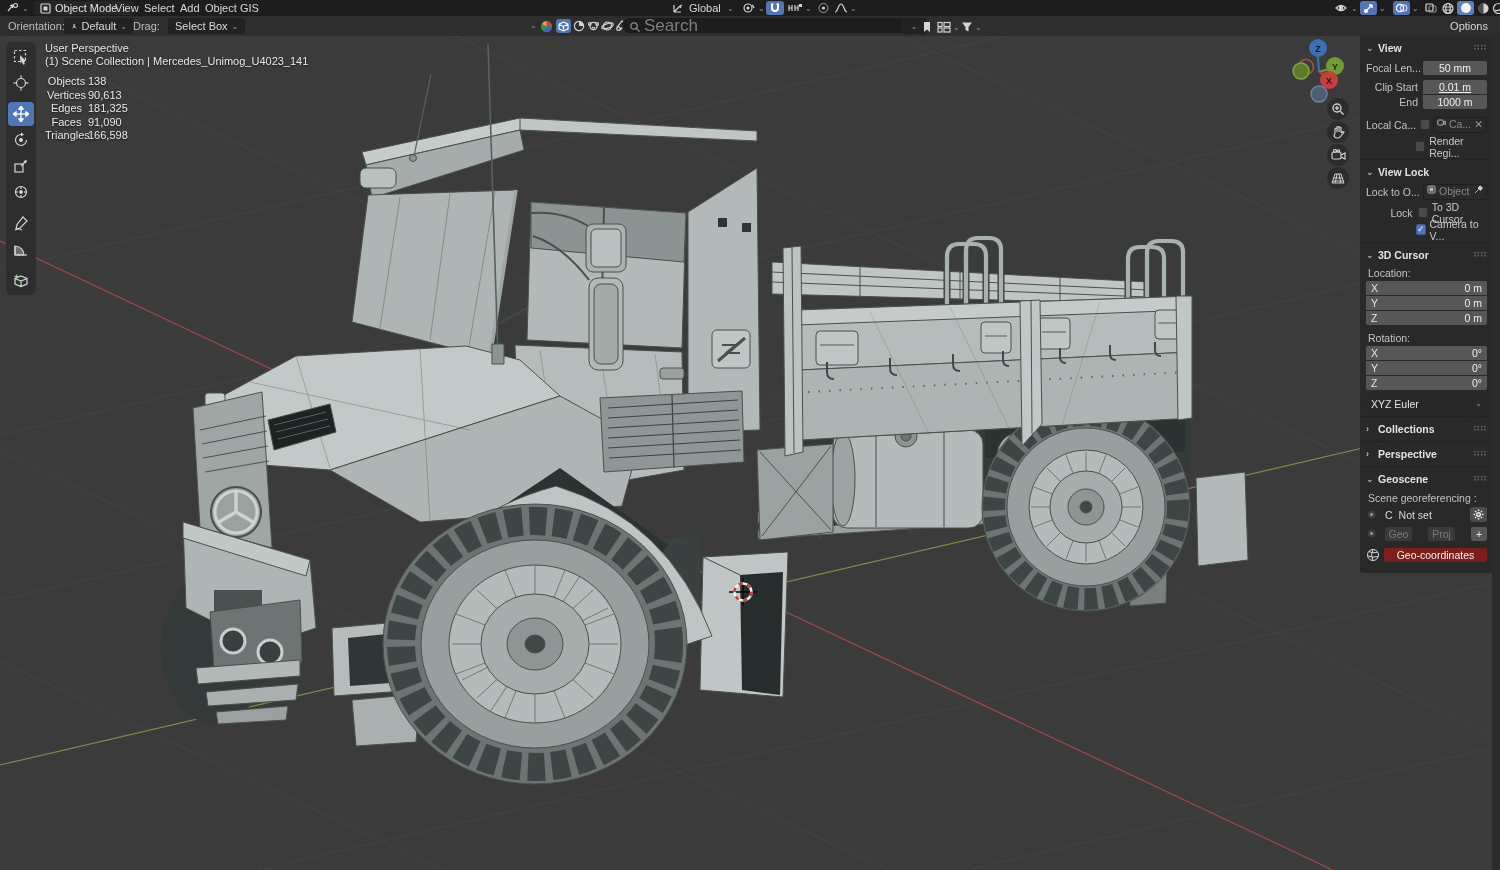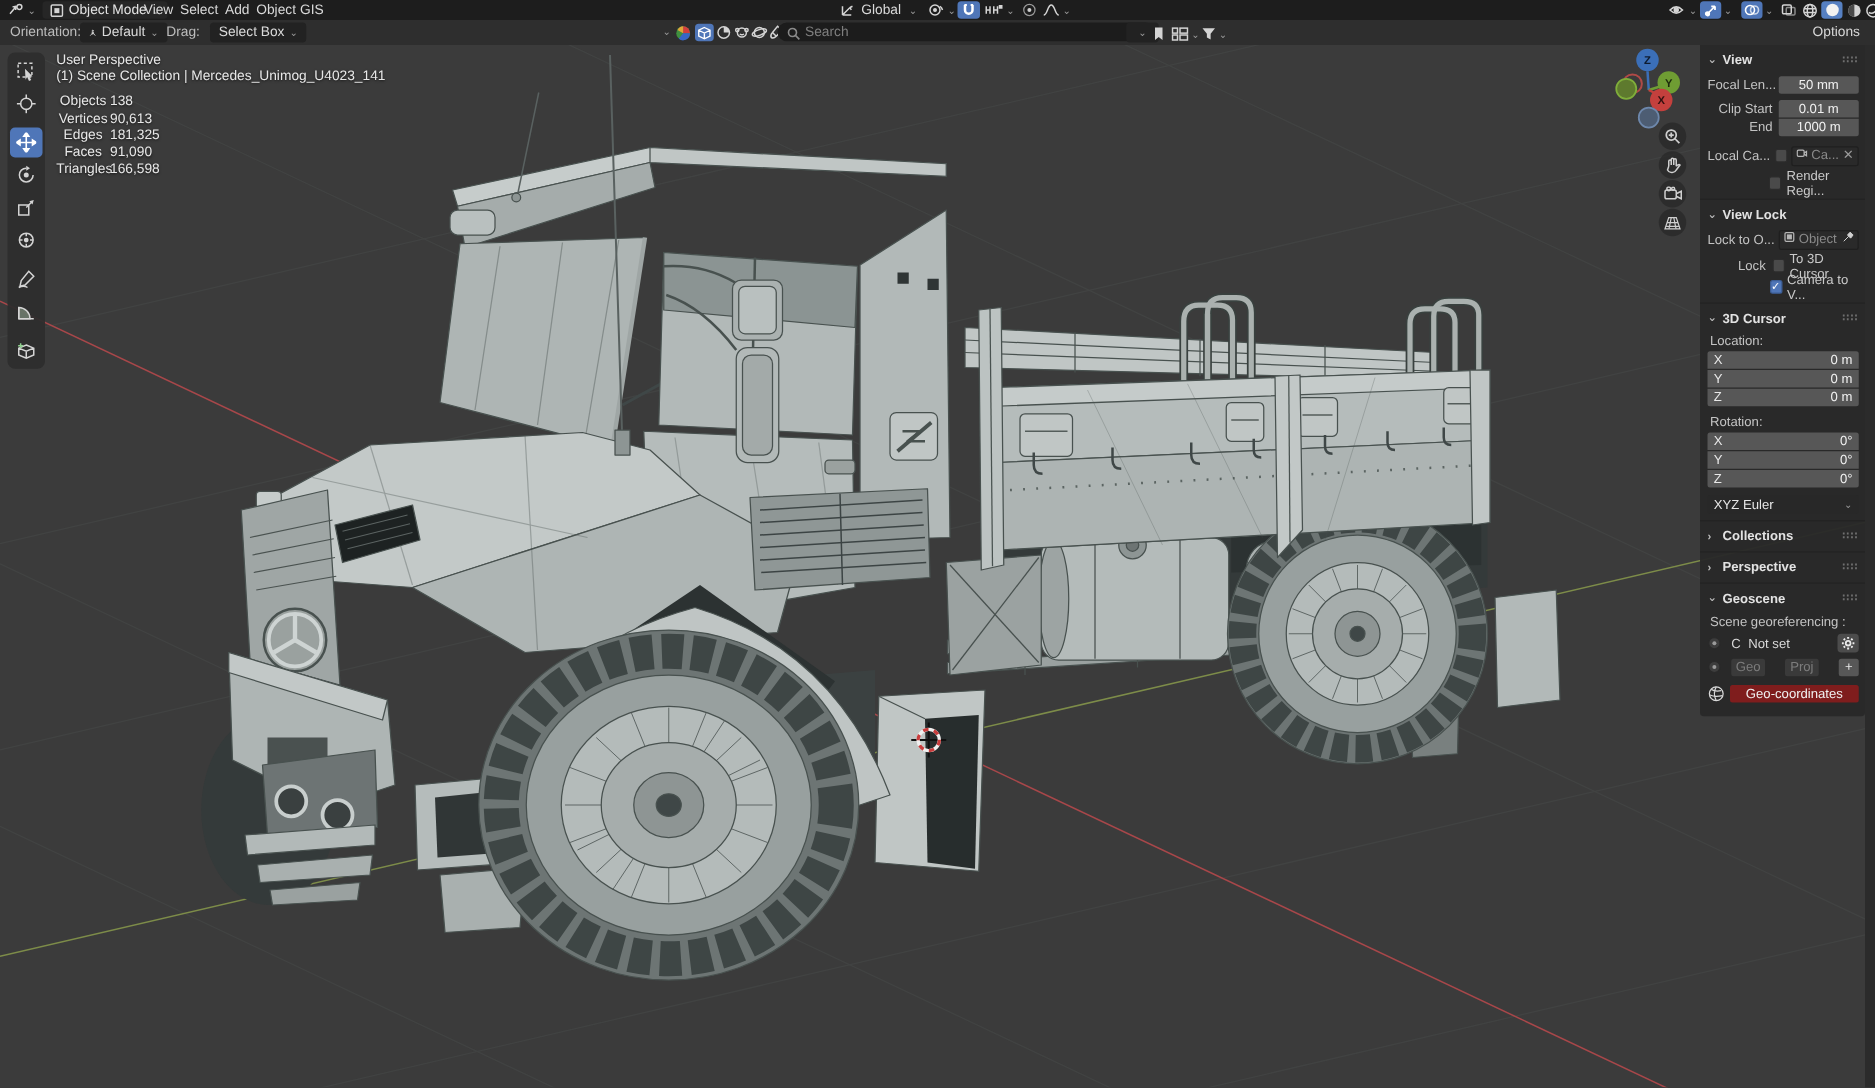--- a/index.html
+++ b/index.html
@@ -10,21 +10,21 @@
   #row2{position:absolute;left:0;top:16px;width:1500px;height:20px;background:#2e2e2e;z-index:30;}
   .menu{color:#d9d9d9;font-size:11px;line-height:16px;position:absolute;top:0;cursor:default;}
   .pill{background:#262626;border-radius:3px;color:#e3e3e3;font-size:11px;display:flex;align-items:center;gap:4px;padding:0 6px;height:14px;position:absolute;top:1px;}
   .pill2{background:#222222;border-radius:3px;color:#dadada;font-size:11px;display:flex;align-items:center;gap:4px;padding:0 7px;height:16px;position:absolute;top:2px;}
   .chev{color:#9a9a9a;font-size:8px;}
   .hicon{position:absolute;top:1px;height:14px;display:flex;align-items:center;gap:2px;}
   .hicon svg{display:block;}
   .bluebg{background:#4f76b8;border-radius:3px;}
   .lbl{color:#bdbdbd;font-size:11px;line-height:20px;position:absolute;top:0;}
   #search{position:absolute;left:622px;top:2px;width:274px;height:15px;background:#1c1c1c;border:none;border-radius:8px;
-    color:#cfcfcf;font-size:11px;padding:0 6px 0 22px;outline:none;font-family:inherit;}
+    color:#cfcfcf;font-size:17px;padding:0 6px 0 22px;outline:none;font-family:inherit;}
   #search::placeholder{color:#7f7f7f;}
   
   #viewport{position:absolute;left:0;top:36px;width:1500px;height:834px;background:#3b3b3b;overflow:hidden;}
   #scene{position:absolute;left:0;top:0;}
   
   #stats{position:absolute;left:45px;top:6px;color:#e8e8e8;font-size:11px;text-shadow:0 1px 2px rgba(0,0,0,.6);z-index:5;}
   #stats .srow{display:flex;margin-top:1.5px;text-align:center;}
   #stats .sl{width:43px;}
   #stats .head{margin-bottom:1px;}
   
@@ -39,21 +39,21 @@
   #npanel{position:absolute;right:8px;top:0;width:132px;background:rgba(41,41,41,.96);z-index:6;
     color:#c9c9c9;font-size:10.5px;padding-bottom:6px;border-radius:0 0 3px 3px;}
   .sect{padding:4px 5px 5px 6px;border-top:1px solid #232323;}
   .sect:first-child{border-top:none;}
   .shead{display:flex;align-items:center;color:#e2e2e2;font-size:10.5px;font-weight:bold;height:15px;}
   .shead .chevh{color:#bdbdbd;font-size:9px;width:12px;}
   .grip{margin-left:auto;color:#6f6f6f;font-size:8px;letter-spacing:1px;}
   .prow{display:flex;align-items:center;height:15px;margin-top:2px;}
   .plabel{width:52px;text-align:right;padding-right:5px;color:#c3c3c3;white-space:nowrap;overflow:hidden;}
   .val{flex:1;background:#575757;border-radius:2px;height:14px;color:#f0f0f0;text-align:center;line-height:14px;}
-  .valgrp-top{border-radius:2px 2px 0 0;}
+  .valgrp-top{border-radius:2px 2px 0 0;text-decoration:underline;}
   .valgrp-bot{border-radius:0 0 2px 2px;margin-top:1px;}
   .slider{display:flex;background:#575757;border-radius:2px;height:14px;line-height:14px;padding:0 5px;color:#f0f0f0;}
   .slider .ax{color:#e8e8e8;}
   .slider .sv{margin-left:auto;}
   .check{width:11px;height:11px;border-radius:2px;background:#4a4a4a;border:1px solid #2c2c2c;box-sizing:border-box;}
   .check.on{background:#4f76b8;border-color:#3c5d94;color:#fff;font-size:9px;line-height:9px;text-align:center;}
   .drop{display:flex;align-items:center;background:#282828;border-radius:2px;height:15px;padding:0 5px;color:#e6e6e6;}
   .drop .chev{margin-left:auto;}
   .objfield{flex:1;display:flex;align-items:flex-start;background:#2a2a2a;border:1px solid #1f1f1f;border-radius:2px;height:14px;padding:0 3px;gap:3px;color:#8a8a8a;}
   .btnrow{display:flex;gap:16px;flex:1;}

